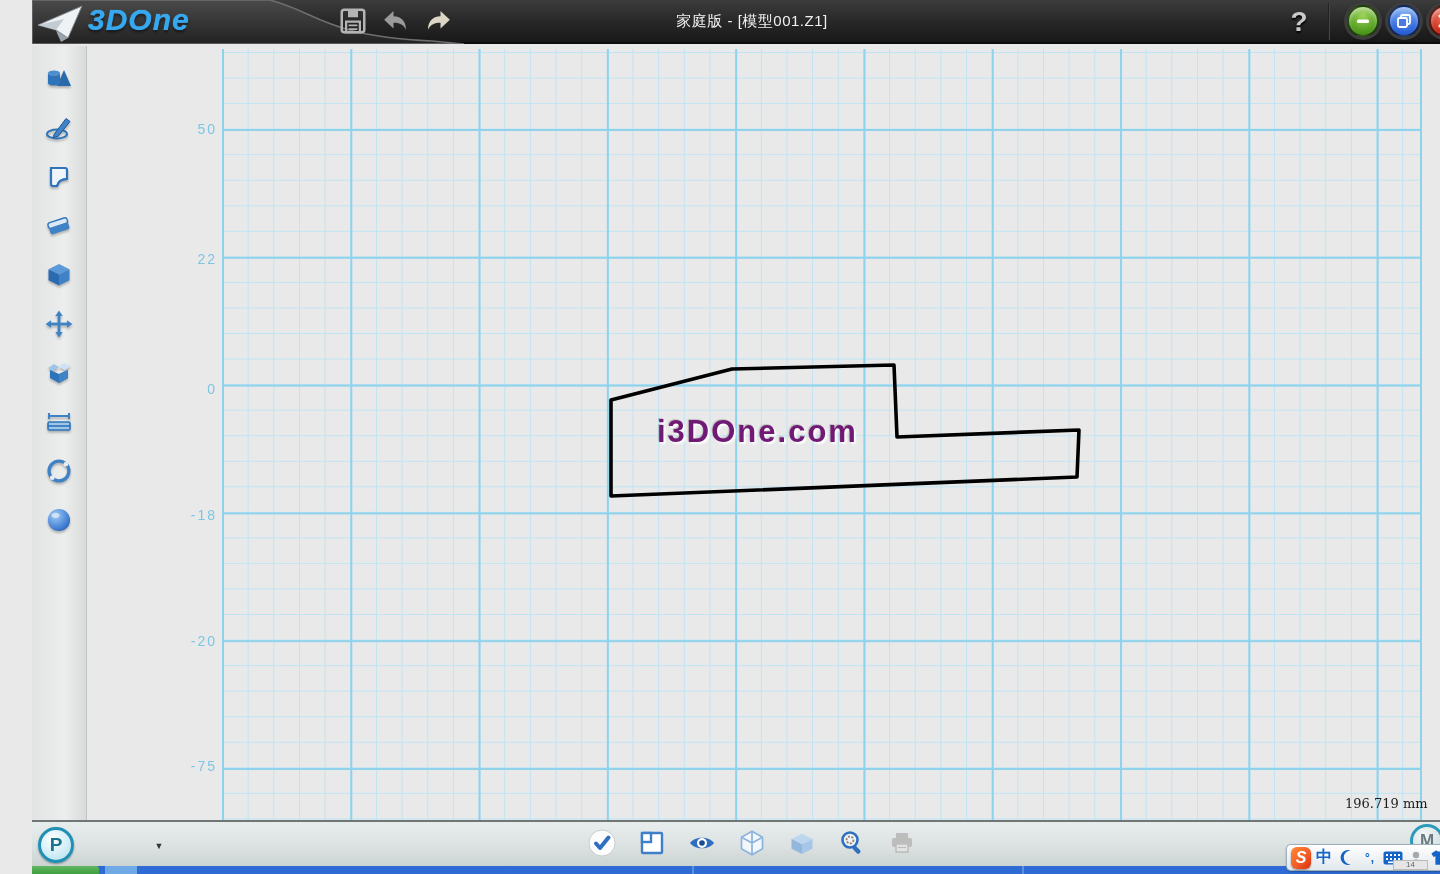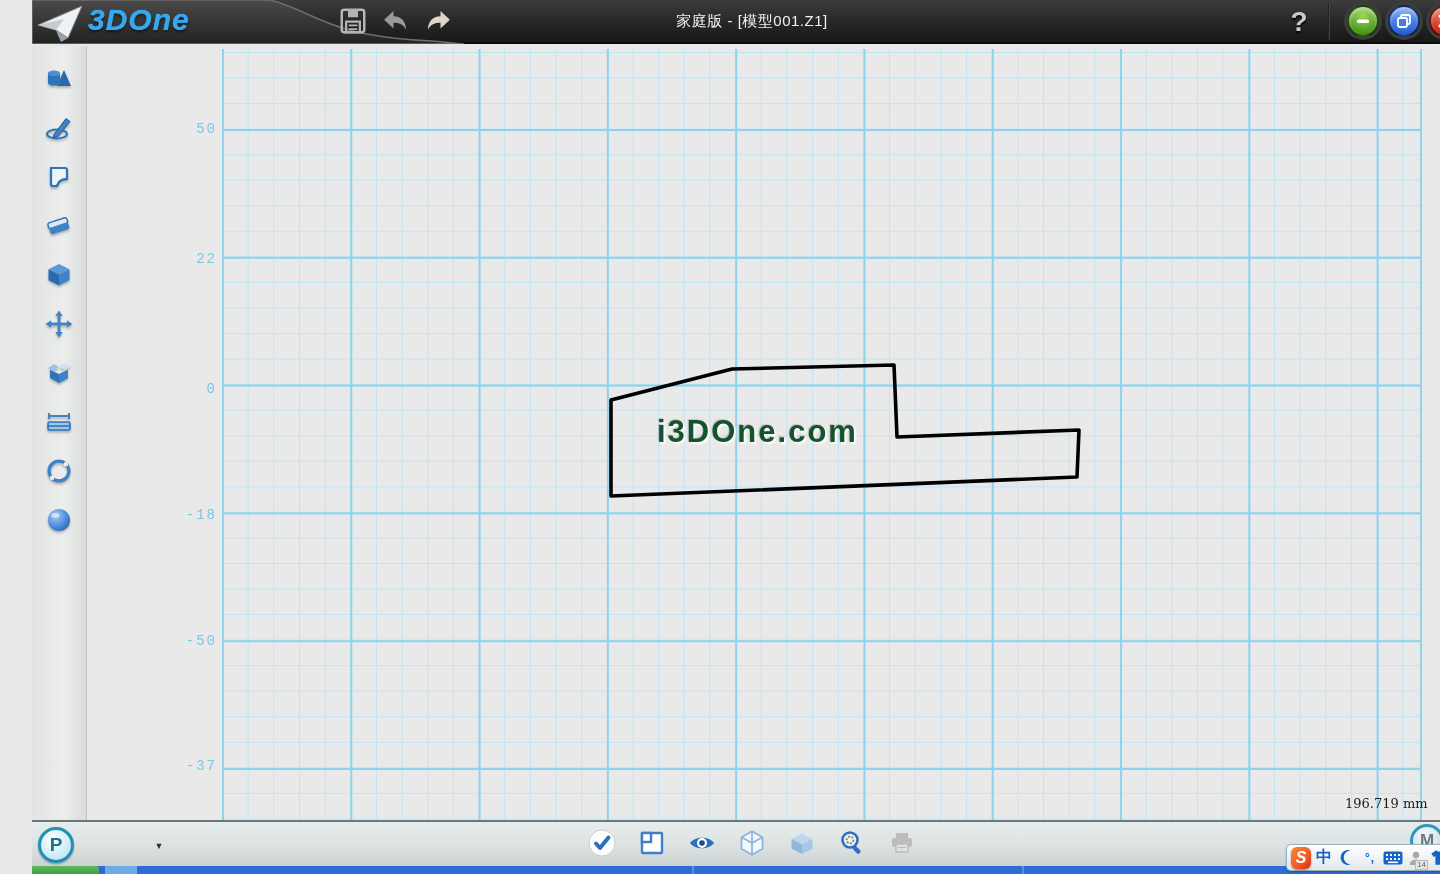--- a/index.html
+++ b/index.html
@@ -43,23 +43,23 @@
   .grid-plane { position:absolute; left:135px; top:3px; width:1200px; height:771px;
     border-right:2px solid var(--grid_major);
     background-image:
       linear-gradient(90deg, var(--grid_major) 2px, transparent 2px),
       linear-gradient(180deg, var(--grid_major) 2px, transparent 2px),
       linear-gradient(90deg, var(--grid_minor) 1px, transparent 1px),
       linear-gradient(180deg, var(--grid_minor) 1px, transparent 1px);
     background-size: 128.3px 100%, 100% 127.8px, 25.66px 100%, 100% 25.56px;
     background-position: 0 0, 0 80px, 0 0, 0 3px; }
   .axis-label { position:absolute; left:78px; width:52px; text-align:right;
-    font-family:Liberation Mono, monospace; font-size:14px; letter-spacing:2px; color:#7cc6e2; }
+    font-family:Liberation Sans, sans-serif; font-size:14px; letter-spacing:2px; color:#7cc6e2; }
   .watermark { position:absolute; left:570px; top:368px; font-size:31px; font-weight:bold; letter-spacing:2px;
-    color:#14532d; text-shadow:2px 2px 2px rgba(255,255,255,.95), -1px -1px 1px rgba(0,0,0,.18); }
+    color:#701a75; text-shadow:2px 2px 2px rgba(255,255,255,.95), -1px -1px 1px rgba(0,0,0,.18); }
   .measurement { position:absolute; left:1258px; top:750px; font-family:"DejaVu Serif", serif; font-size:13px; color:#1c1c1c; }
   .sketch-layer { position:absolute; left:0; top:0; width:1440px; height:874px; pointer-events:none; z-index:15; }
 
   
   .scroll-strip { position:absolute; right:0; top:46px; width:13px; height:774px;
     background:linear-gradient(90deg,#c9cdcd,#e8ecec); border-left:1px solid #8f9797; z-index:18; }
   .docked-icon { position:absolute; right:0; top:8px; width:12px; height:46px; border-radius:4px 0 0 4px;
     background:#3a3a3a; border:1px solid #222; cursor:pointer; }
   .docked-icon .dot1 { position:absolute; left:2px; top:5px; width:8px; height:10px; border-radius:50%; background:#d4761f; }
   .docked-icon .dot2 { position:absolute; left:2px; top:24px; width:9px; height:12px; border-radius:50%;
@@ -96,21 +96,21 @@
     display:flex; align-items:center; gap:3px; padding:0 3px 0 4px; }
   .ime-btn { border:none; background:transparent; cursor:pointer; height:24px; min-width:20px;
     display:flex; align-items:center; justify-content:center; position:relative; }
   .sogou-logo { width:22px; height:22px; border-radius:6px;
     background:linear-gradient(135deg,#ff8a33,var(--sogou_orange) 60%,#d92d0a);
     color:#fff; font-weight:bold; font-style:italic; font-size:16px;
     display:flex; align-items:center; justify-content:center; box-shadow:0 1px 2px rgba(0,0,0,.4); }
   .ime-cn { color:#1565c8; font-size:16px; font-weight:bold; }
   .ime-punct { color:#1565c8; font-size:12px; font-weight:bold; letter-spacing:1px; }
   .badge14 { position:absolute; right:-2px; bottom:0; font-size:8px; color:#666; background:#e6e6e6;
-    border:1px solid #bbb; line-height:8px; padding:0 1px; }
+    border:1px solid #bbb; line-height:8px; padding:0 12px; }
 
   
   .taskbar { position:absolute; left:0; top:866px; width:1440px; height:8px; background:var(--taskbar_blue); z-index:30; cursor:pointer; }
   .tb-green { position:absolute; left:0; top:0; width:67px; height:8px;
     background:linear-gradient(180deg,#63b863,var(--taskbar_green)); border-radius:0 3px 0 0; }
   .tb-lightseg { position:absolute; left:73px; top:0; width:32px; height:8px; background:#6fa9e6; }
   .tb-sep1 { position:absolute; left:660px; top:0; width:2px; height:8px; background:#5d8fe0; }
   .tb-sep2 { position:absolute; left:990px; top:0; width:2px; height:8px; background:#5d8fe0; }
 </style>
 </head>
@@ -261,22 +261,22 @@
       </svg>
     </button>
   </div>
 
   <div class="canvas">
     <div class="grid-plane"></div>
     <div class="axis-label" style="top:75px">50</div>
     <div class="axis-label" style="top:205px">22</div>
     <div class="axis-label" style="top:335px">0</div>
     <div class="axis-label" style="top:461px">-18</div>
-    <div class="axis-label" style="top:587px">-50</div>
-    <div class="axis-label" style="top:712px">-37</div>
+    <div class="axis-label" style="top:587px">-20</div>
+    <div class="axis-label" style="top:712px">-75</div>
     <div class="watermark">i3DOne.com</div>
     <div class="measurement">196.719 mm</div>
   </div>
 
   <svg class="sketch-layer" viewBox="0 0 1440 874">
     <polygon points="579,496 579,400 700,369 862,365 865,437 1047,430 1045,477" fill="none" stroke="#000000" stroke-width="3.6" stroke-linejoin="round" style="pointer-events:stroke"></polygon>
   </svg>
 
   <div class="scroll-strip">
     <button class="docked-icon">

